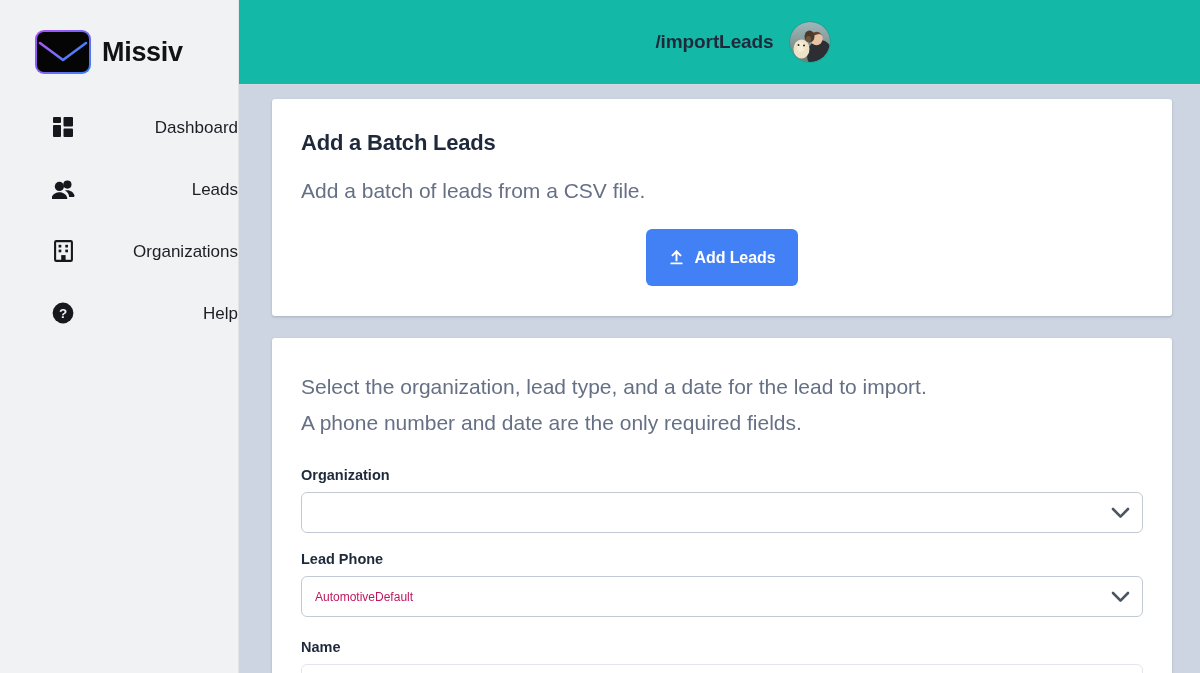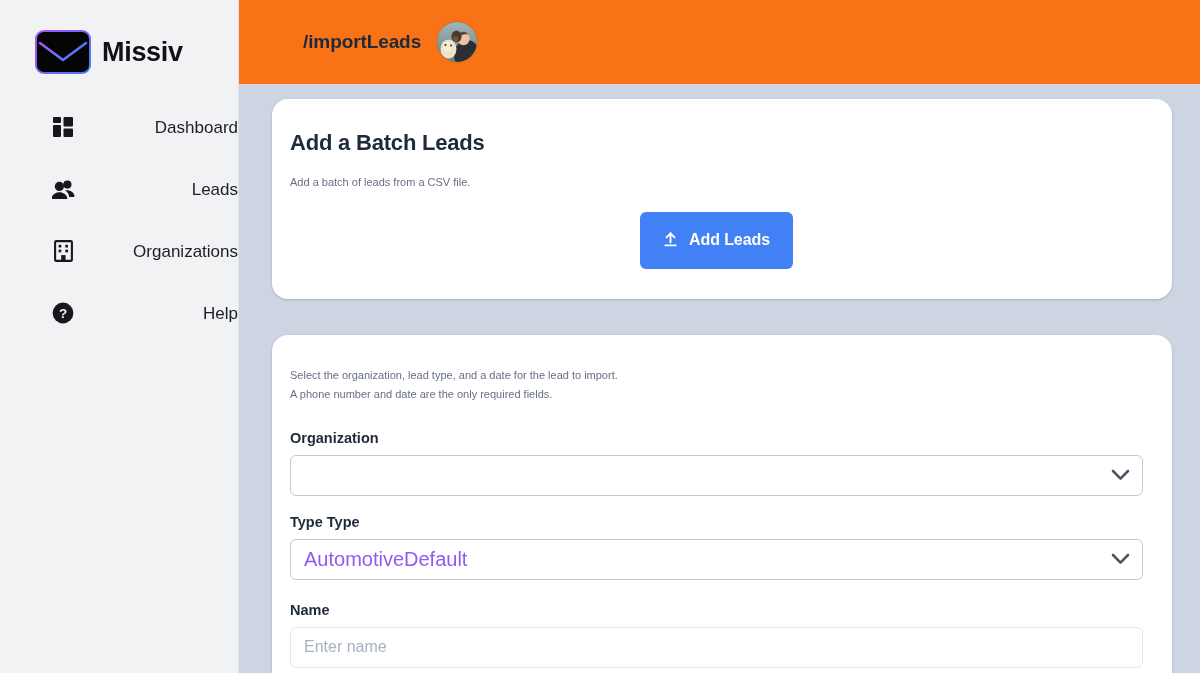--- a/index.html
+++ b/index.html
@@ -104,25 +104,25 @@
     flex: 1;
     height: 673px;
     display: flex;
     flex-direction: column;
     background: #ccd5e1;
     position: relative;
   }
 
   .topbar {
     height: 85px;
-    background: #f97316;
+    background: #14b8a6;
     border-bottom: 1px solid #d6dae0;
     display: flex;
     align-items: center;
-    justify-content: flex-start;
+    justify-content: center;
     padding: 0 18px 0 64px;
     flex-shrink: 0;
     gap: 16px;
   }
 
   .route-title {
     font-size: 19px;
     font-weight: bold;
     color: #1e293b;
     letter-spacing: -0.1px;
@@ -142,36 +142,36 @@
 
   
   .main {
     flex: 1;
     overflow: hidden;
     padding: 14px 28px 0 33px;
   }
 
   .card {
     background: #ffffff;
-    border-radius: 16px;
+    border-radius: 3px;
     box-shadow: 0 1px 3px rgba(15,23,42,0.13), 0 1px 2px rgba(15,23,42,0.07);
-    padding: 31px 29px 30px 18px;
-    margin-bottom: 36px;
+    padding: 31px 29px 30px 29px;
+    margin-bottom: 22px;
   }
 
   .card-title {
     font-size: 22px;
     font-weight: bold;
     color: #1e293b;
     letter-spacing: -0.2px;
     margin-bottom: 17px;
   }
 
   .card-sub {
-    font-size: 11px;
+    font-size: 21px;
     color: #667085;
     line-height: 1.72;
   }
 
   .btn-row {
     display: flex;
     justify-content: center;
     margin-top: 20px;
   }
 
@@ -214,22 +214,22 @@
     margin-left: 3px;
   }
 
   .select-wrap { position: relative; width: 100%; }
   .select-box {
     width: 100%;
     height: 41px;
     border: 1px solid #c3cad4;
     border-radius: 6px;
     background: #ffffff;
-    font-size: 20px;
-    color: #8b5cf6;
+    font-size: 12px;
+    color: #be185d;
     padding: 0 42px 0 13px;
     display: flex;
     align-items: center;
     cursor: pointer;
     font-family: "Liberation Sans", sans-serif;
   }
   .chev {
     position: absolute;
     right: 13px;
     top: 50%;
@@ -393,21 +393,21 @@
               <div class="select-box"></div>
               <span class="chev">
                 <svg width="19" height="12" viewBox="0 0 19 12" fill="none" xmlns="http://www.w3.org/2000/svg">
                   <path d="M2 2 L9.5 9.6 L17 2" stroke="currentColor" stroke-width="2.6" stroke-linecap="round" stroke-linejoin="round"></path>
                 </svg>
               </span>
             </div>
           </div>
 
           <div class="form-col">
-            <label class="field-label">Type Type</label>
+            <label class="field-label">Lead Phone</label>
             <div class="select-wrap">
               <div class="select-box">AutomotiveDefault</div>
               <span class="chev">
                 <svg width="19" height="12" viewBox="0 0 19 12" fill="none" xmlns="http://www.w3.org/2000/svg">
                   <path d="M2 2 L9.5 9.6 L17 2" stroke="currentColor" stroke-width="2.6" stroke-linecap="round" stroke-linejoin="round"></path>
                 </svg>
               </span>
             </div>
           </div>
         </div>

